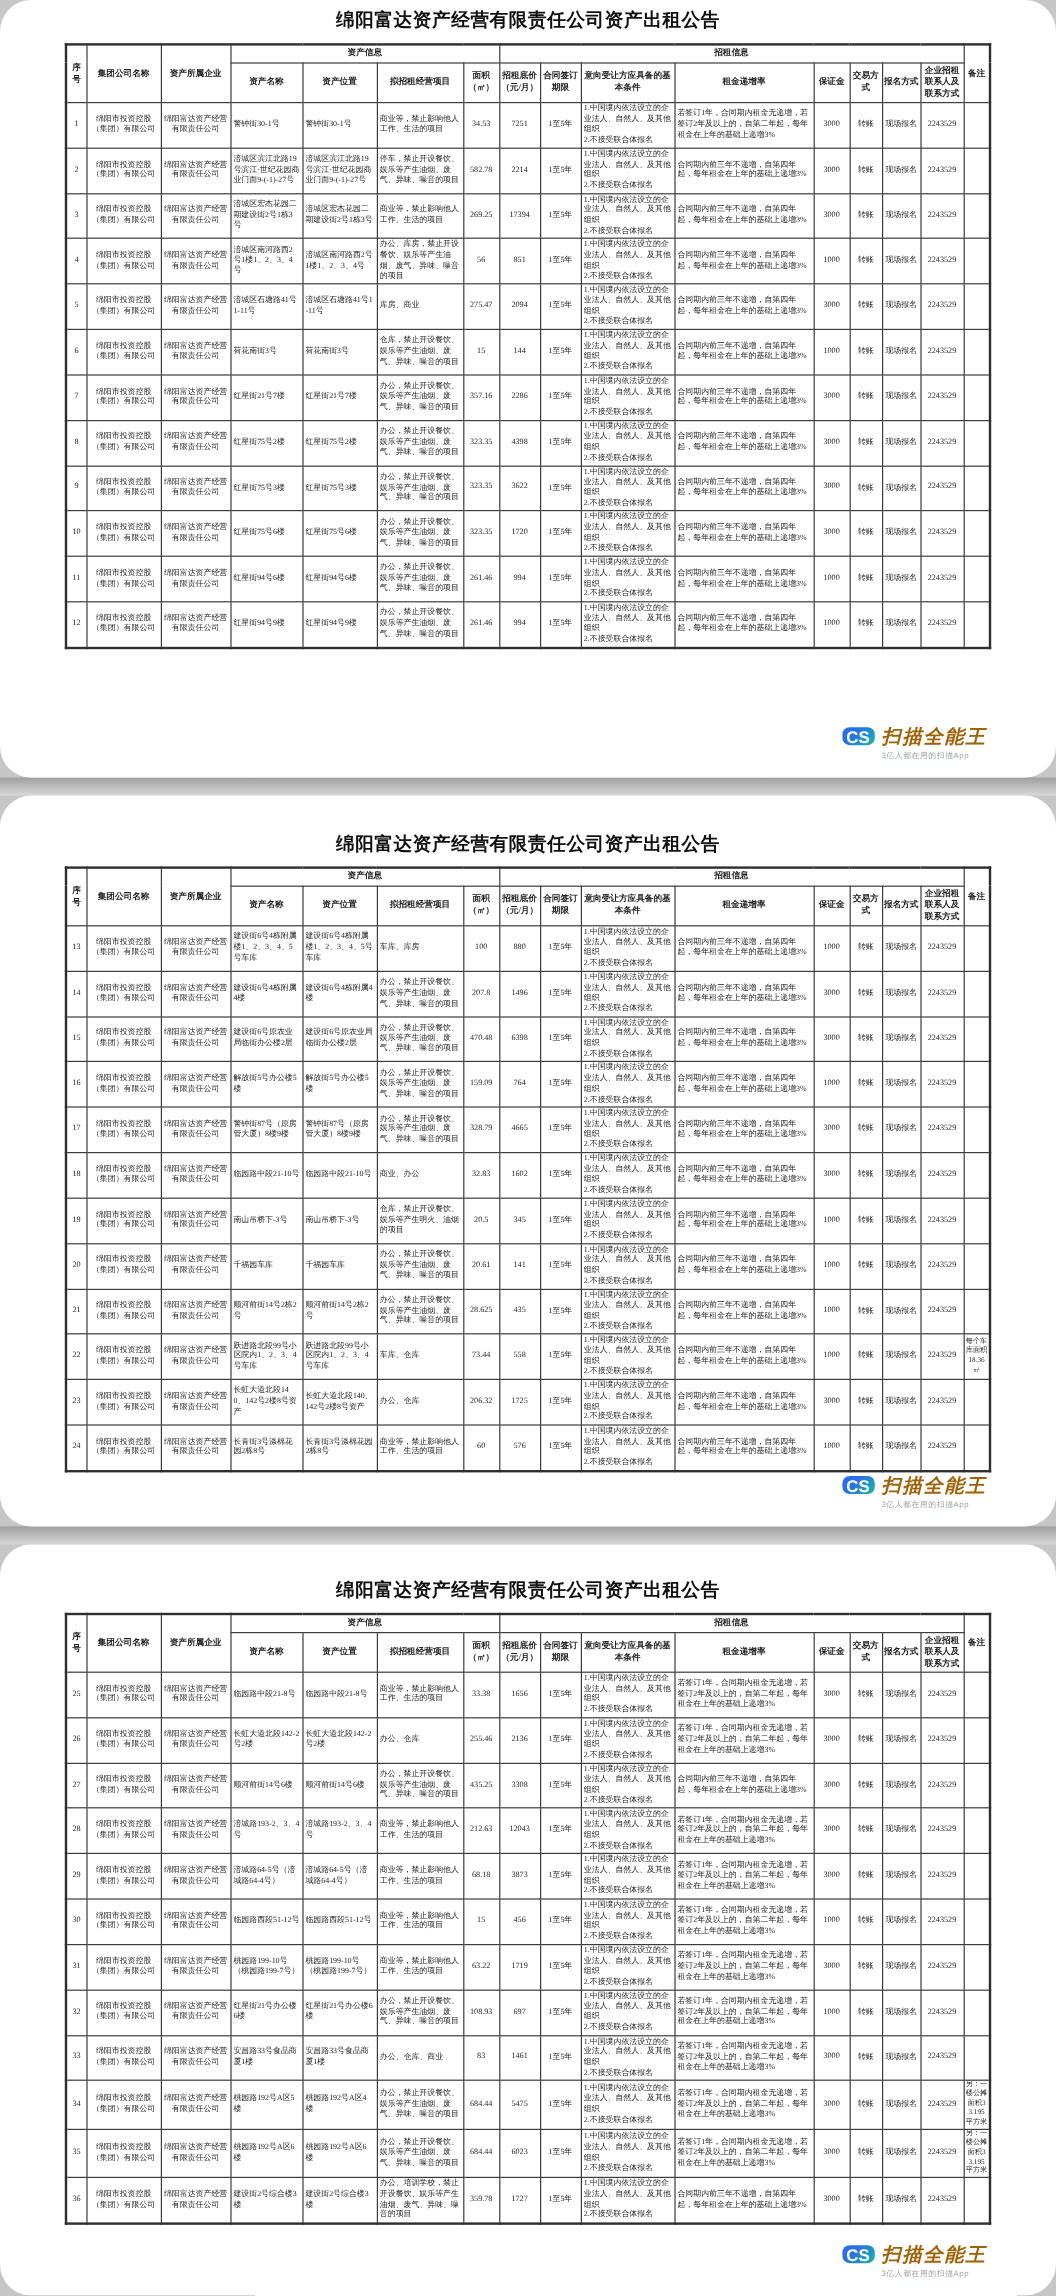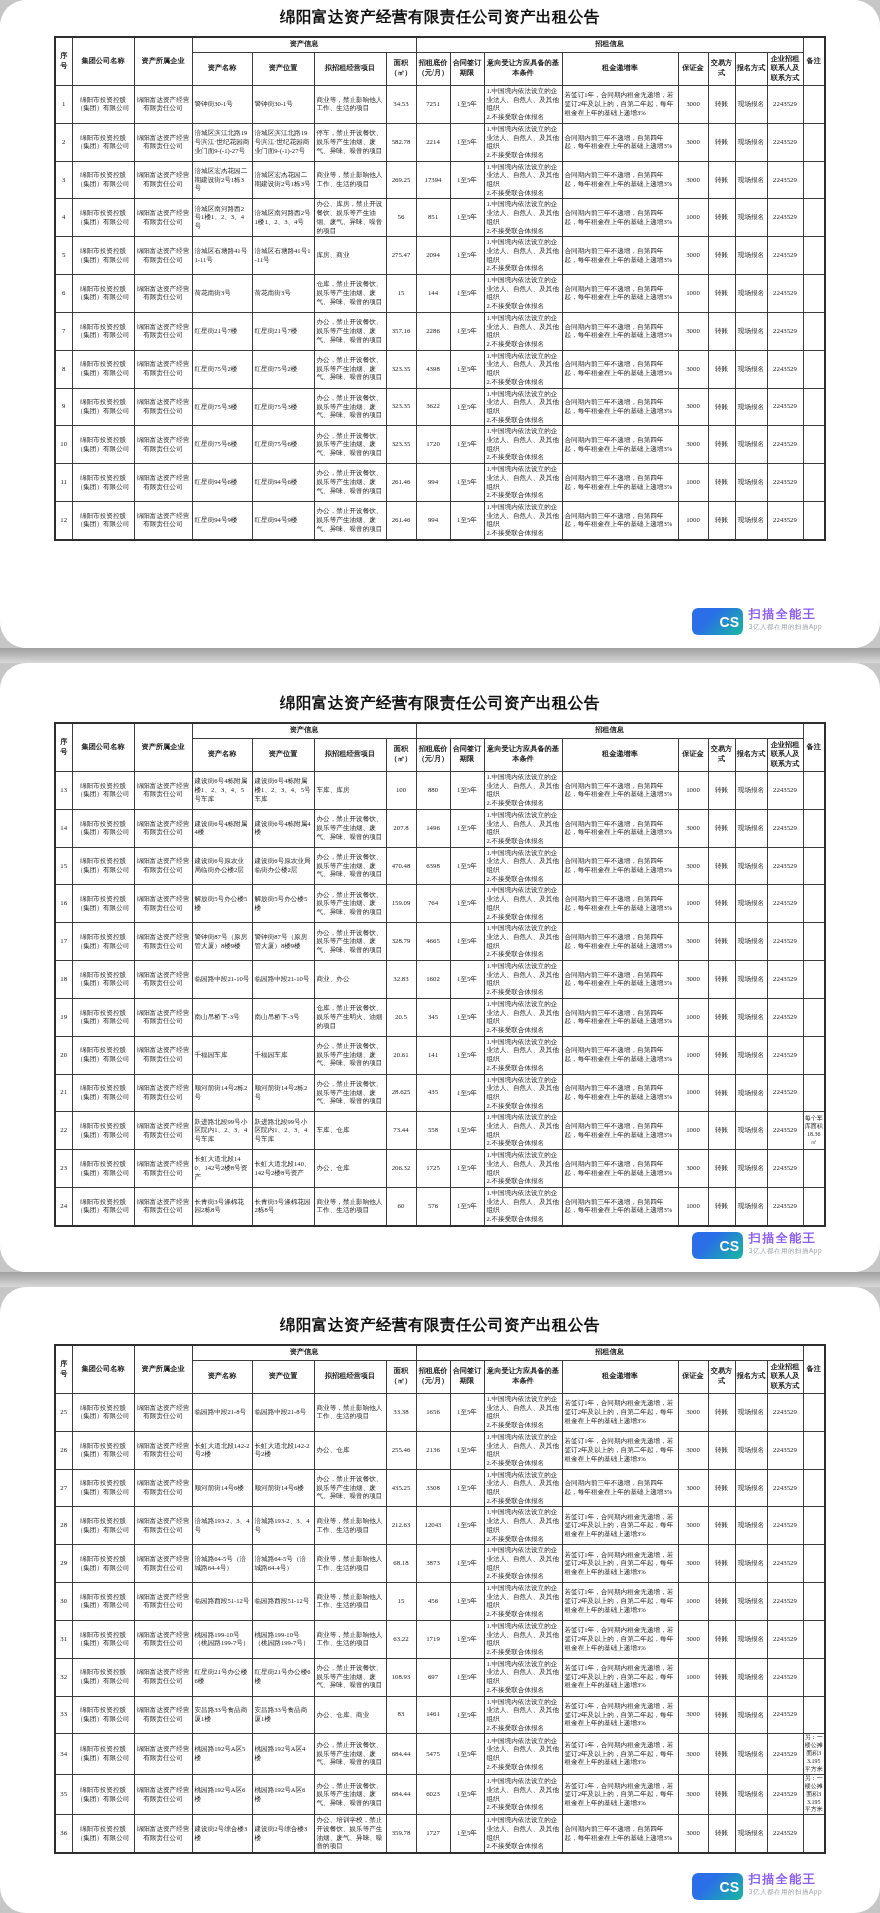--- a/index.html
+++ b/index.html
@@ -34,31 +34,30 @@
   .doc-table thead th { font-weight:bold; font-size:7.2px; padding:2px 1px; }
   td.al { text-align:left; }
   td.pre { white-space:pre-line; text-align:left; }
   td.num { font-size:6.8px; }
   td.remark { font-size:6px; padding:0 1px; }
   .scanner {
     position:absolute; right:58px; bottom:13px;
     display:flex; align-items:flex-start; gap:6px;
   }
   .cs-badge {
-    width:27px; height:27px; border-radius:6px;
+    width:27px; height:15px; border-radius:6px;
     background:linear-gradient(135deg,#2a6fe8 35%,#17b9a0);
     color:#fff; font-weight:bold; font-size:14px;
     display:flex; align-items:center; justify-content:center;
     font-family:"Liberation Sans",sans-serif;
-    padding-left:24px;
   }
   .scanner-text { display:flex; flex-direction:column; }
   .scanner-name {
-    font-size:12px; font-weight:bold; color:#8b5cf6; letter-spacing:1.5px;
-    font-family:"Liberation Sans",sans-serif; line-height:1.1;
+    font-size:16px; font-weight:bold; color:#a16207; letter-spacing:1.5px;
+    font-family:"Liberation Sans",sans-serif; line-height:1.1;font-style:italic;
   }
   .scanner-tagline { font-size:6.5px; color:#9aa0a6; margin-top:2px; letter-spacing:0.5px; }
 </style>
 </head>
 <body>
 
 <div class="page" id="page-1">
   <div class="doc-title">绵阳富达资产经营有限责任公司资产出租公告</div>
   <table class="doc-table">
       <colgroup>

